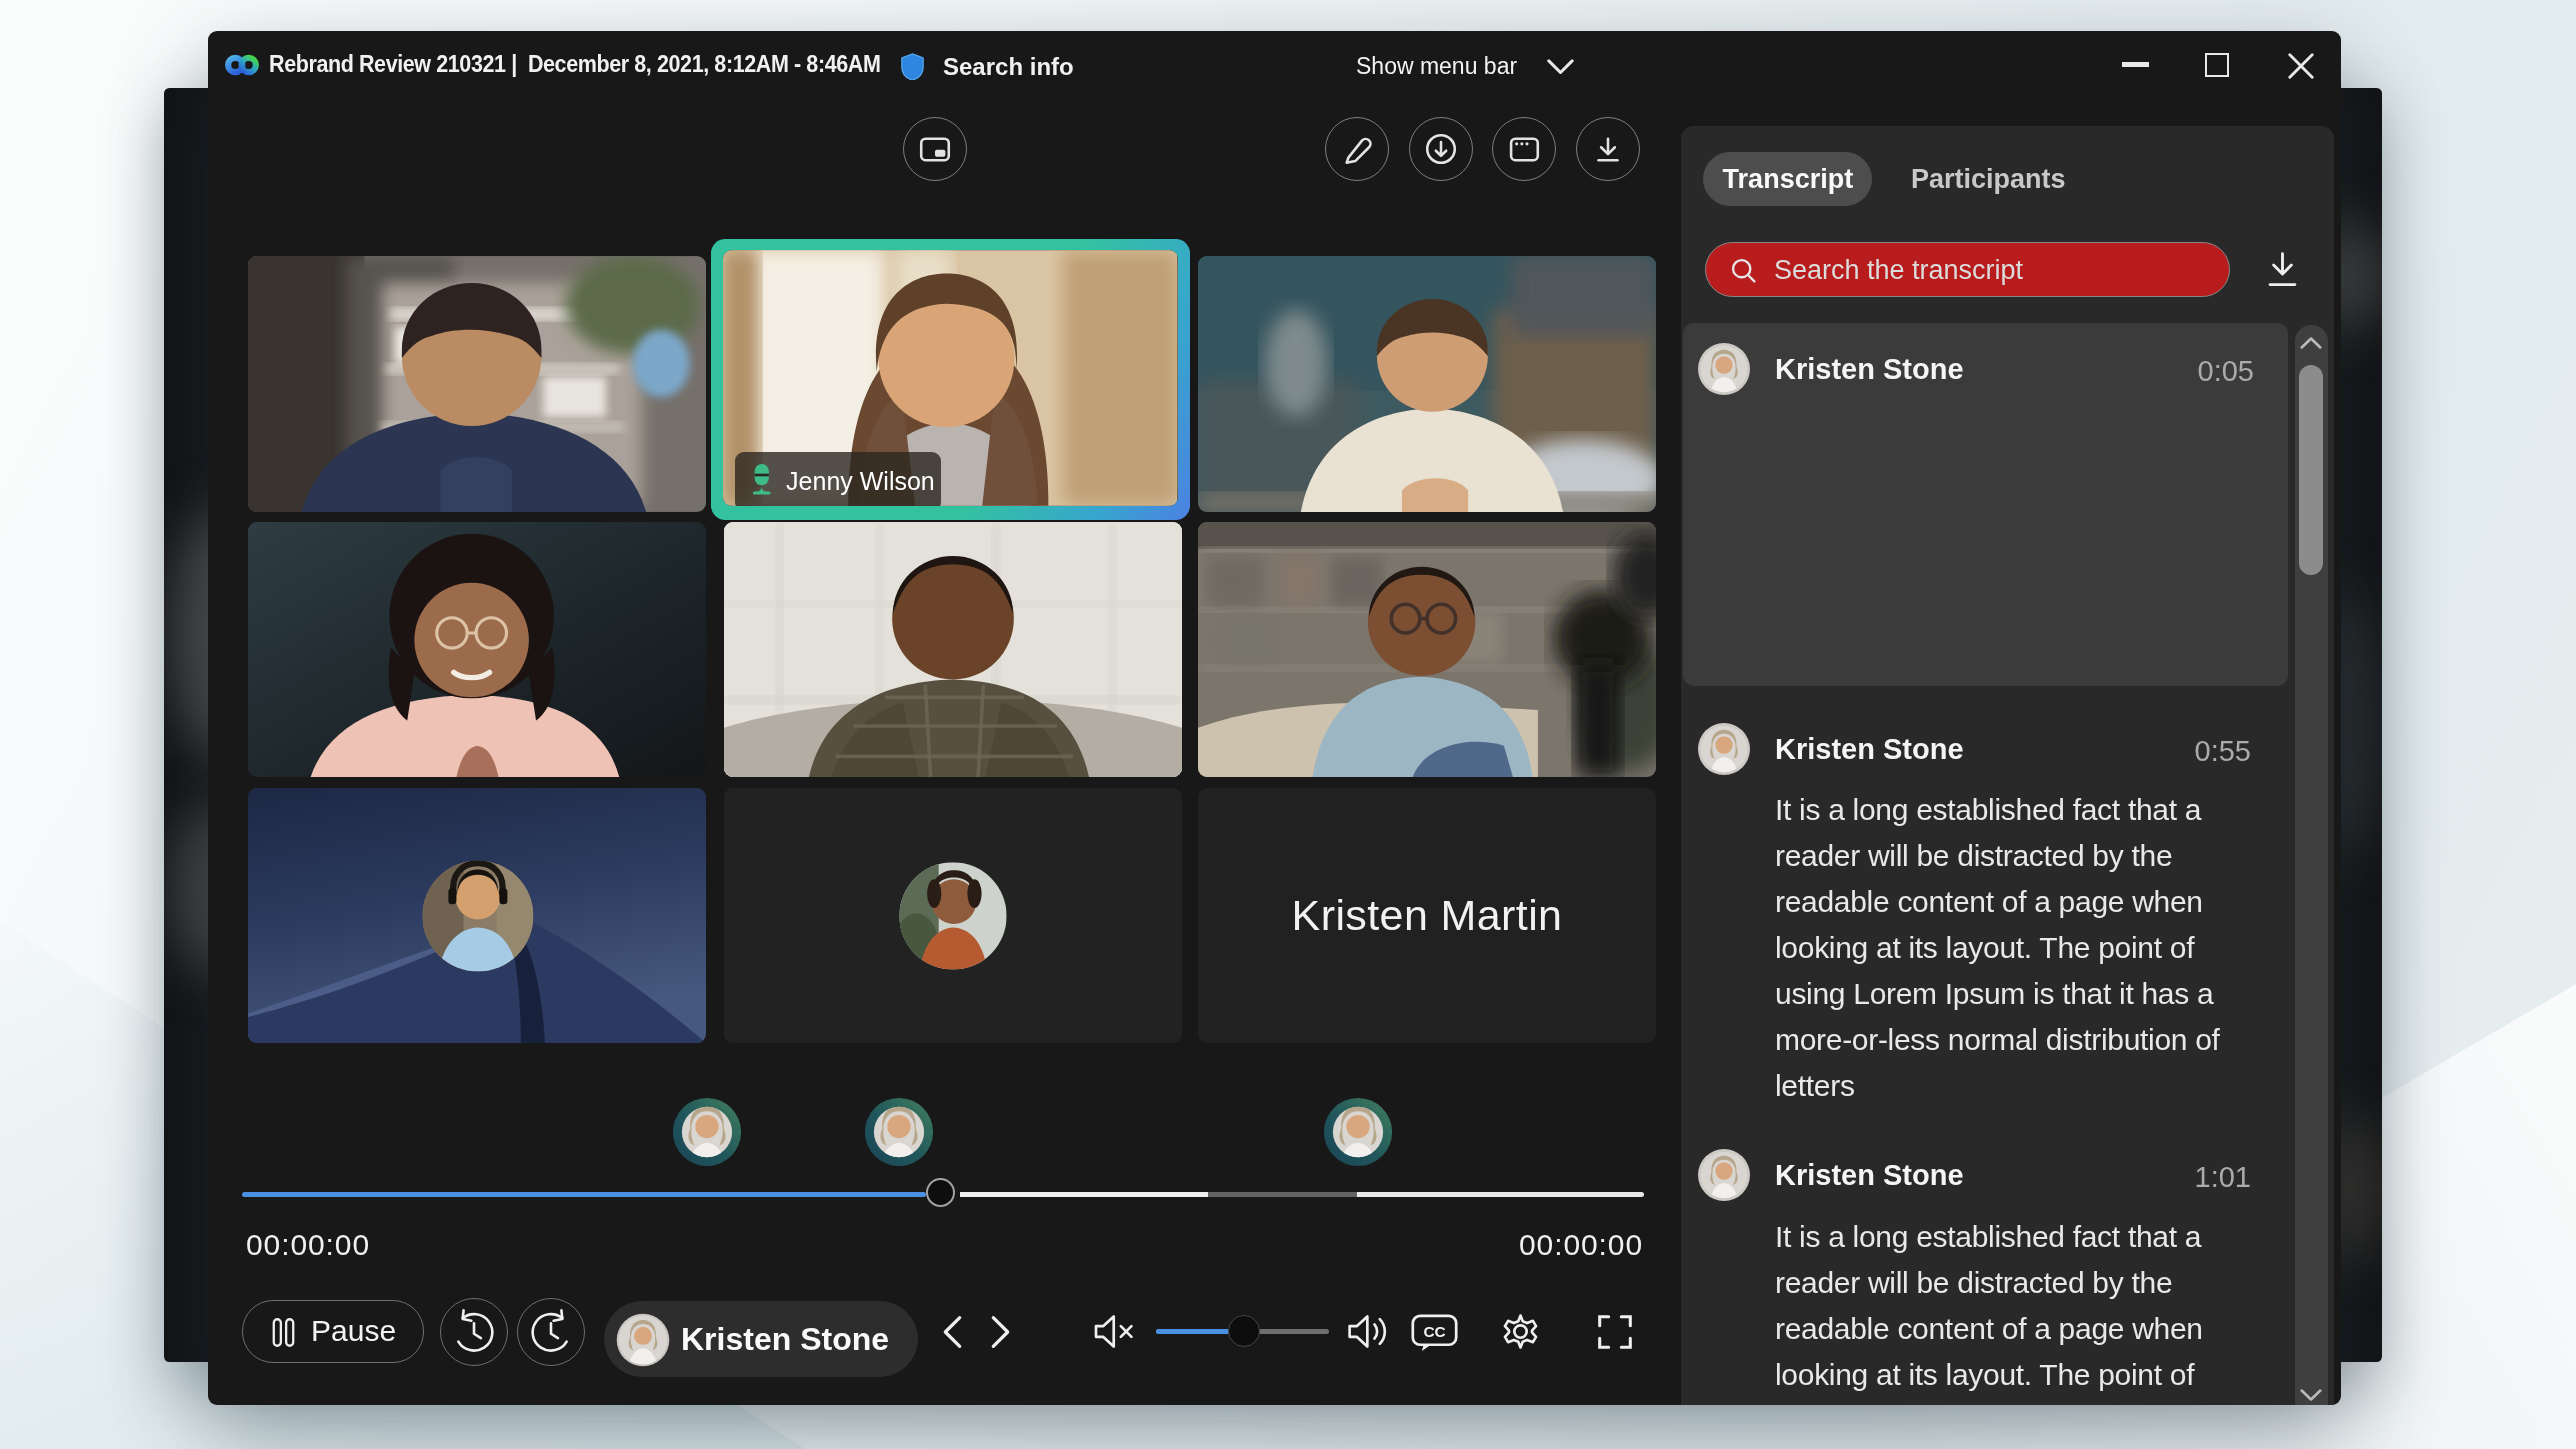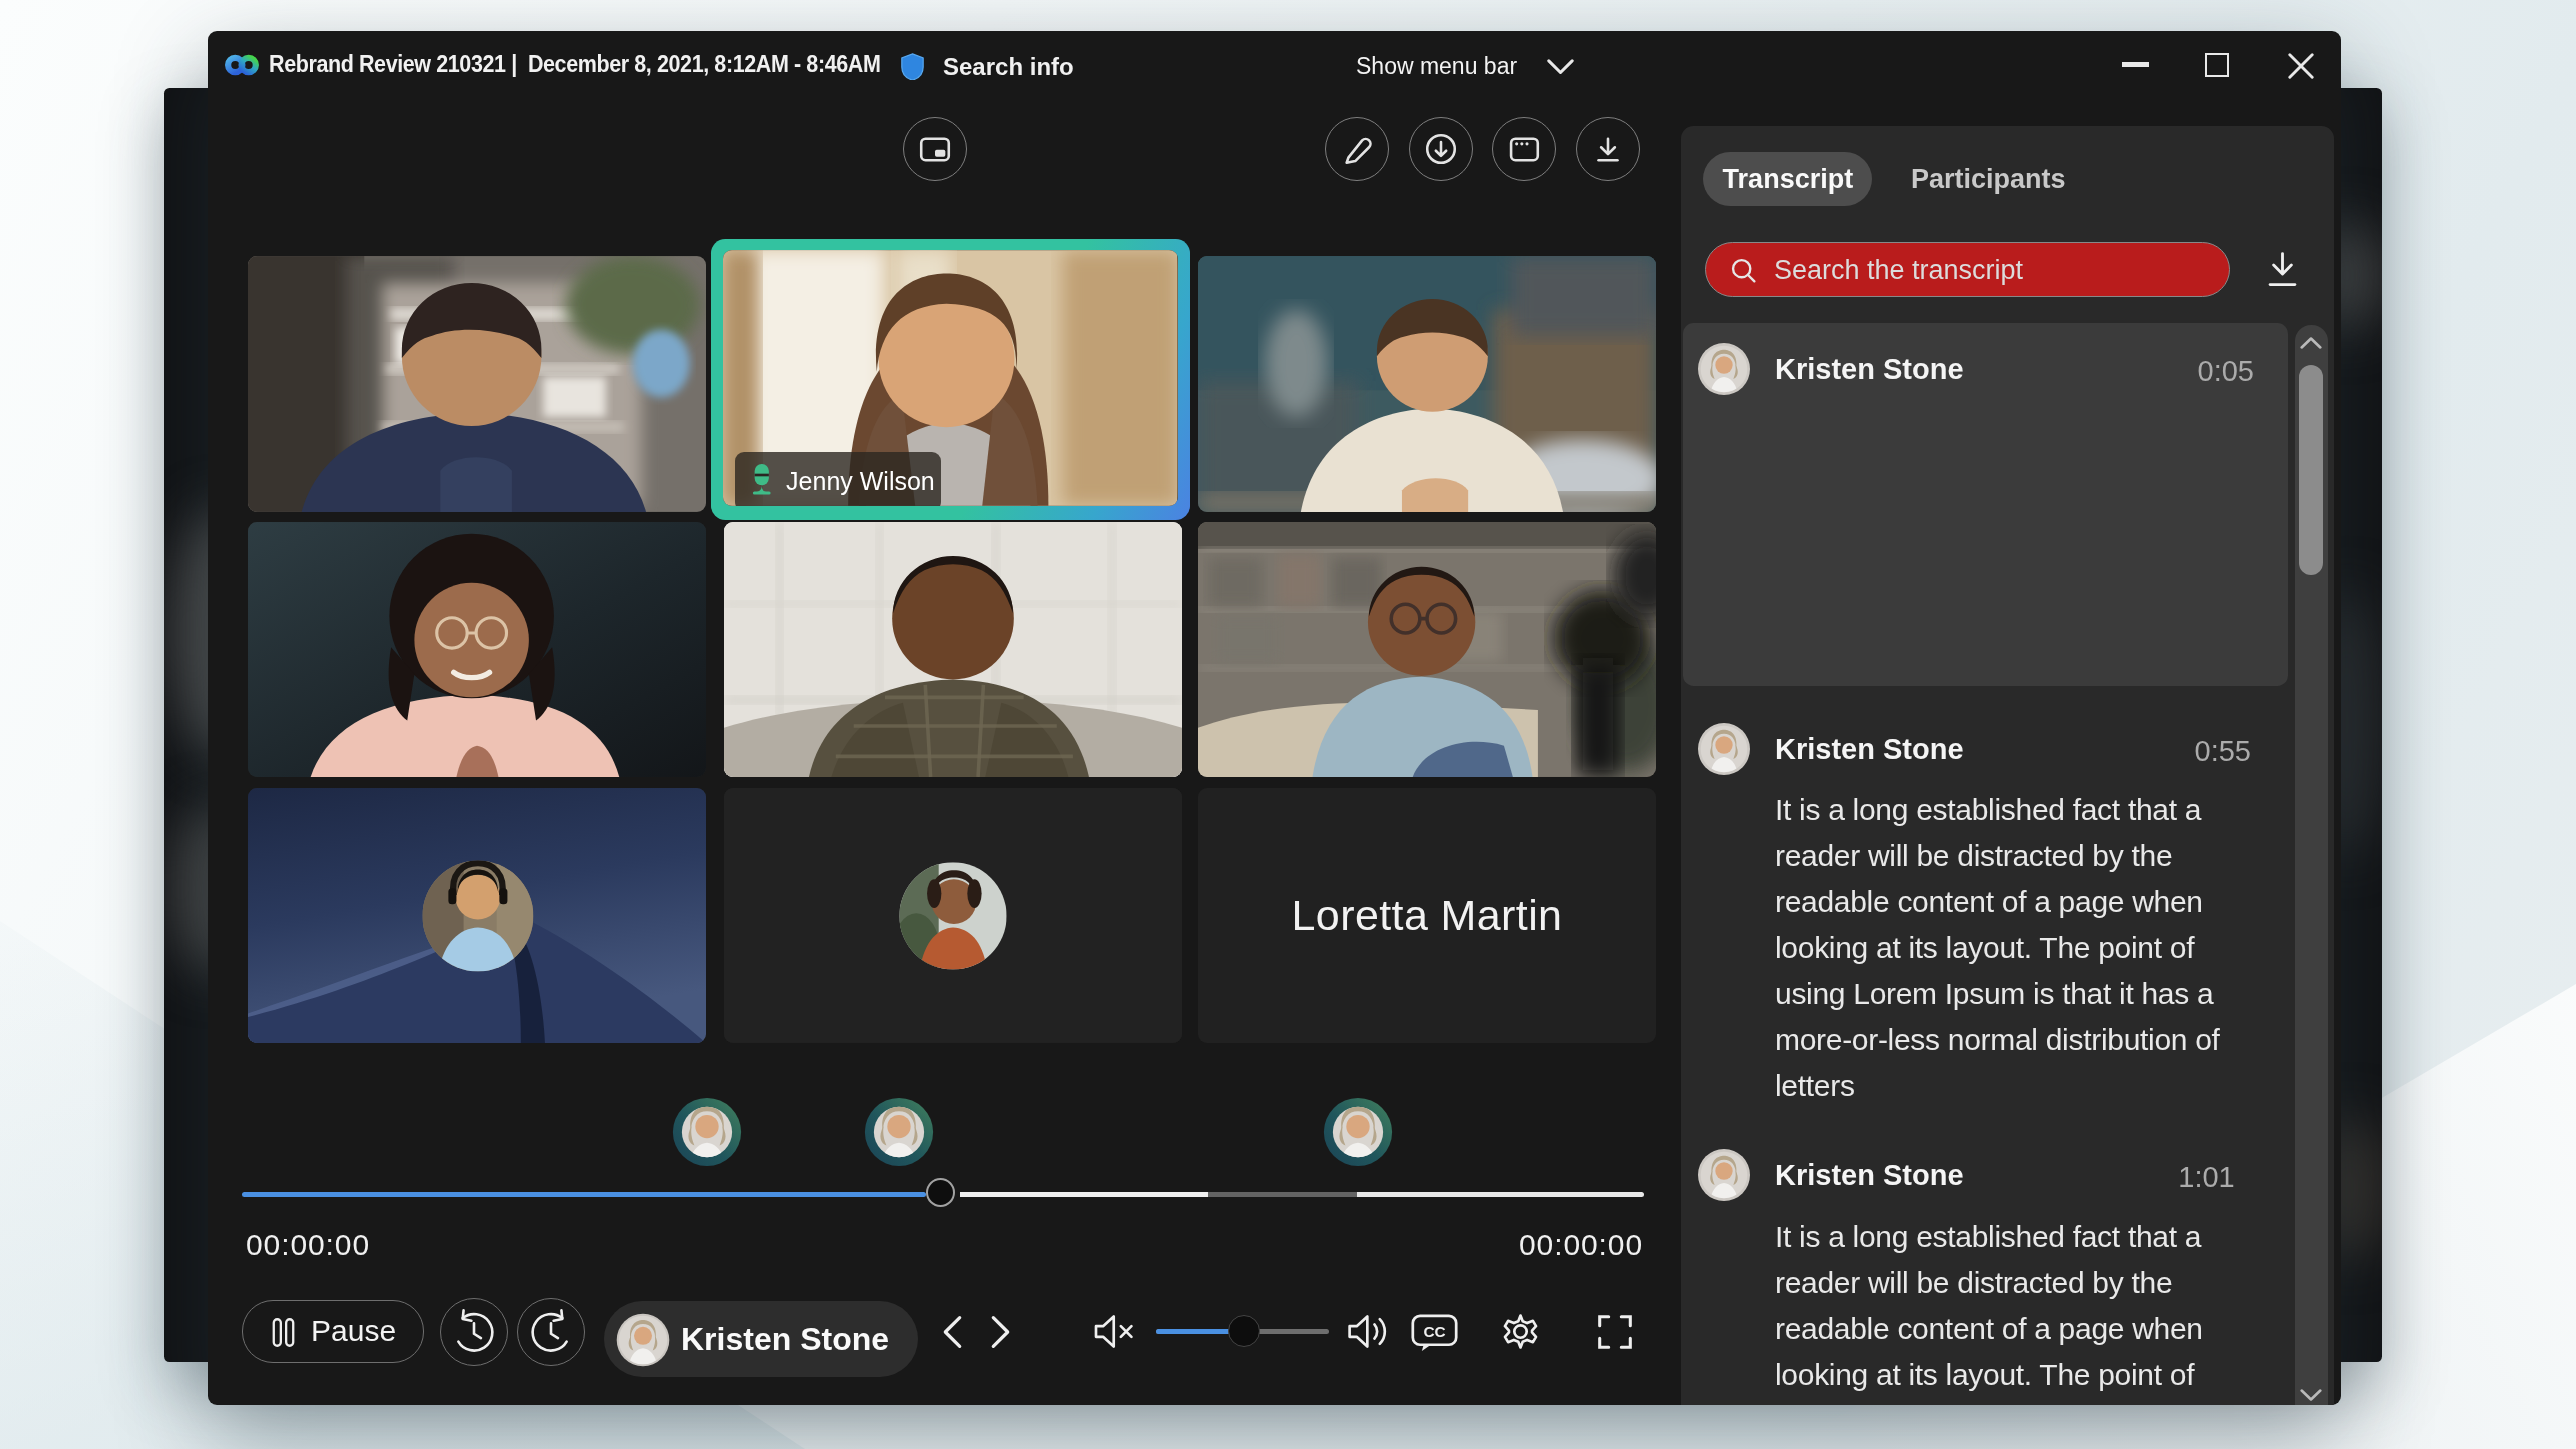--- a/index.html
+++ b/index.html
@@ -343,21 +343,21 @@
         <path d="M219 203 C224 170 240 157 256 156 C274 157 289 170 294 203 Z" fill="#b65a31"></path>
         <circle cx="257" cy="127" r="25" fill="#8e5c3c"></circle>
         <path d="M232 130 C228 100 244 92 257 92 C271 92 286 100 282 130 C280 106 270 100 257 100 C244 100 234 106 232 130 Z" fill="#2a1d16"></path>
         <ellipse cx="235" cy="118" rx="8" ry="16" fill="#2a1d16"></ellipse>
         <ellipse cx="280" cy="118" rx="8" ry="16" fill="#2a1d16"></ellipse>
       </g>
     </svg>
   </div>
 
   <div class="tile" style="left:990px;top:757px;width:458px;height:255px;">
-    <div class="abs" style="left:0;top:0;width:458px;height:255px;display:flex;align-items:center;justify-content:center;color:#f2f2f2;font-size:43px;letter-spacing:0.4px;">Loretta Martin</div>
+    <div class="abs" style="left:0;top:0;width:458px;height:255px;display:flex;align-items:center;justify-content:center;color:#f2f2f2;font-size:43px;letter-spacing:0.4px;">Kristen Martin</div>
   </div>
 
   <svg class="abs" style="left:464px;top:1066px;" width="70" height="70" viewBox="0 0 78 78">
     <defs>
       <linearGradient id="avr" x1="1" y1="0" x2="0" y2="1">
           <stop offset="0" stop-color="#41805d"></stop>
           <stop offset="0.55" stop-color="#20565c"></stop>
           <stop offset="1" stop-color="#1b4456"></stop>
         </linearGradient>
       <clipPath id="tac">
@@ -499,21 +499,21 @@
     <div class="abs msgtime" style="left:481px;top:609px;width:89px;text-align:right;">0:55</div>
     <div class="abs msgtext" style="left:94px;top:661px;width:501px;">It is a long established fact that a<br>reader will be distracted by the<br>readable content of a page when<br>looking at its layout. The point of<br>using Lorem Ipsum is that it has a<br>more-or-less normal distribution of<br>letters</div>
 
     <svg class="abs" style="left:17px;top:1023px;" width="52" height="52" viewBox="0 0 78 78">
       <circle cx="39" cy="39" r="39" fill="#ccc8c3"></circle>
       <g clip-path="url(#tac)">
           <use href="#kface"></use>
         </g>
     </svg>
     <div class="abs msgname" style="left:94px;top:1033px;">Kristen Stone</div>
-    <div class="abs msgtime" style="left:481px;top:1035px;width:89px;text-align:center;">1:01</div>
+    <div class="abs msgtime" style="left:481px;top:1035px;width:89px;text-align:right;">1:01</div>
     <div class="abs msgtext" style="left:94px;top:1088px;width:501px;">It is a long established fact that a<br>reader will be distracted by the<br>readable content of a page when<br>looking at its layout. The point of<br>using Lorem Ipsum is that it has a</div>
 
     <div class="abs" style="left:614px;top:199px;width:33px;height:1107px;background:#3f3f3f;border-radius:16px;"></div>
     <svg class="abs" style="left:618px;top:209px;" width="24" height="16" viewBox="0 0 27 18">
         <path d="M3 14 L13.5 4 L24 14" fill="none" stroke="#b9b9b9" stroke-width="3" stroke-linecap="round" stroke-linejoin="round"></path>
       </svg>
     <div class="abs" style="left:618px;top:239px;width:24px;height:210px;background:#8c8c8c;border-radius:12.5px;"></div>
     <svg class="abs" style="left:618px;top:1261px;" width="24" height="16" viewBox="0 0 27 18">
         <path d="M3 4 L13.5 14 L24 4" fill="none" stroke="#b9b9b9" stroke-width="3" stroke-linecap="round" stroke-linejoin="round"></path>
       </svg>

